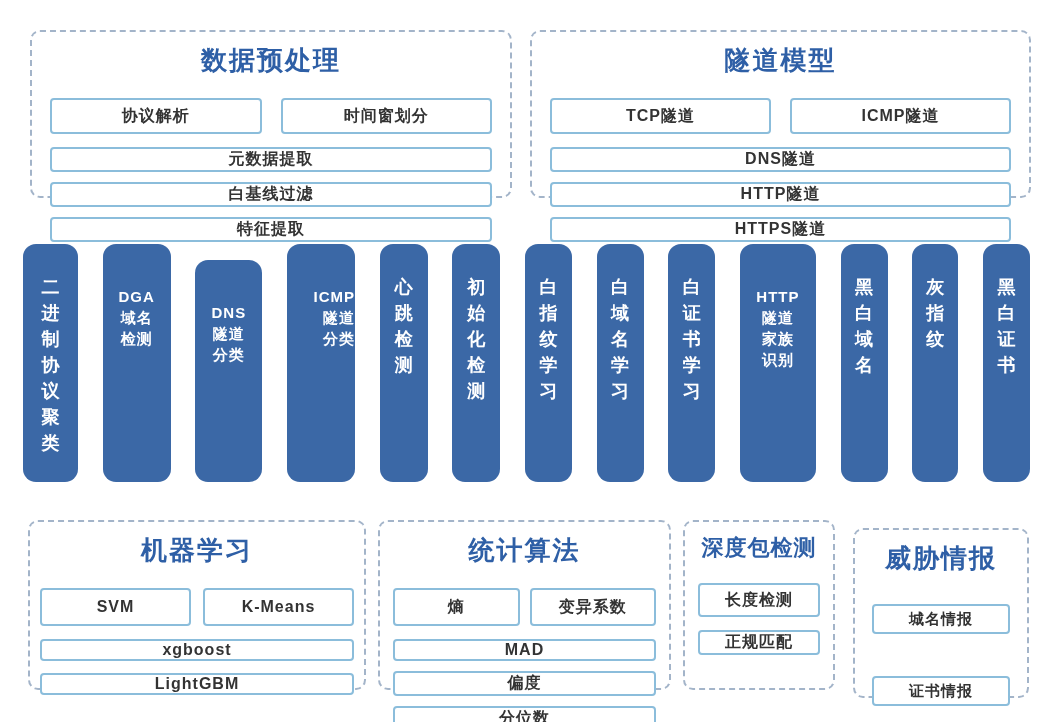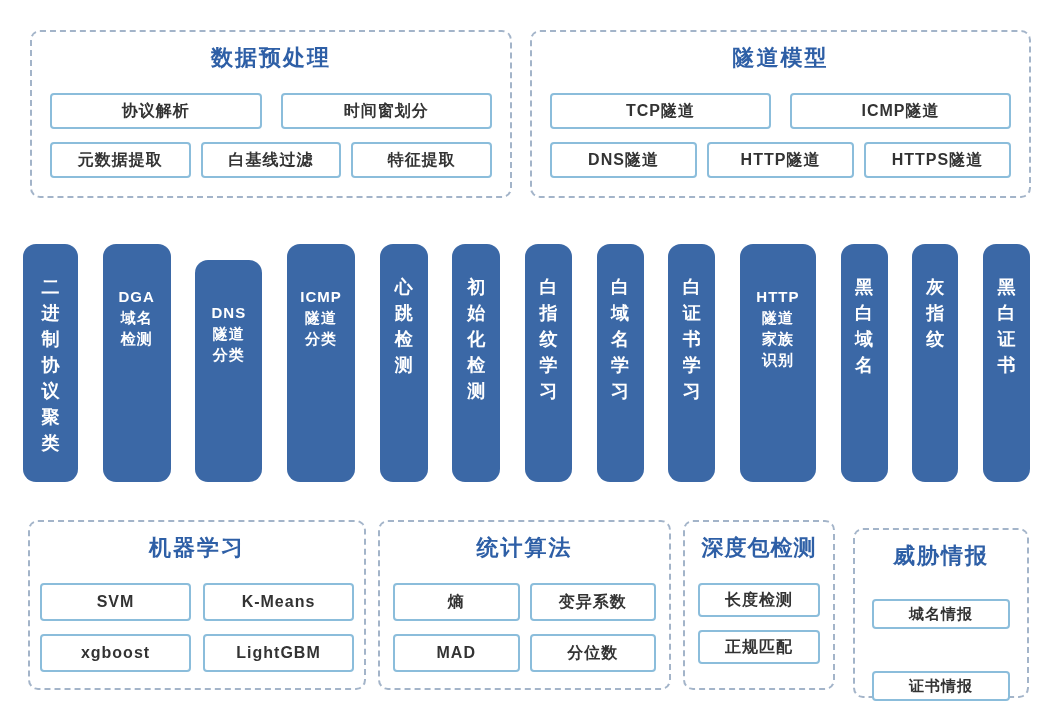--- a/index.html
+++ b/index.html
@@ -1,31 +1,31 @@
 <!DOCTYPE html>
 <html><head>
 <meta charset="utf-8">
 <style>
   html,body { margin:0; padding:0; background:#ffffff; }
   body { font-family:"Liberation Sans","DejaVu Sans",sans-serif; }
   #canvas { position:relative; width:1061px; height:722px; background:#ffffff; overflow:hidden; }
 
   
   .panel { position:absolute; box-sizing:border-box; border:2px dashed #a3b4c9; border-radius:10px; background:#ffffff; }
-  .panel-title { text-align:center; font-weight:bold; color:#2e5fa6; letter-spacing:2px; font-size:22px; margin-top:11px; }
+  .panel-title { text-align:center; font-weight:bold; color:#2e5fa6; letter-spacing:2px; font-size:26px; margin-top:11px; }
   .panel-title.small { font-size:22px; letter-spacing:1px; }
 
   .btn-row { display:flex; margin-top:14px; }
   .pad-top1 { padding:0 18px; } .pad-top1 .btn { height:36px; }
   .pad-ml   { padding:0 10px; } .pad-ml .btn { height:38px; }
   .pad-stat { padding:0 13px; } .pad-stat .btn { height:38px; }
   .pad-dpi  { padding:0 13px; } .pad-dpi .btn { height:34px; }
   .pad-ti   { padding:16px 17px; } .pad-ti .btn { height:30px; font-size:15px; }
   .gap-lg { gap:19px; } .gap-md { gap:12px; } .gap-sm { gap:10px; }
-  .mt-lg { margin-top:20px; } .mt-md { margin-top:13px; } .mt-sm { margin-top:10px; } .mt-ti { margin-top:12px; }
+  .mt-lg { margin-top:20px; } .mt-md { margin-top:13px;flex-direction:column; } .mt-sm { margin-top:10px; } .mt-ti { margin-top:12px; }
 
   .btn { flex:1; box-sizing:border-box; border:2px solid #8bbddb; border-radius:4px; background:#ffffff;
          display:flex; align-items:center; justify-content:center;
          font-weight:bold; font-size:16px; color:#333333; letter-spacing:1px; }
 
   
   #bars { position:absolute; left:23px; top:244px; width:1007px; height:238px;
           display:flex; justify-content:space-between; }
   .bar { box-sizing:border-box; background:#3b68a6; border-radius:13px; color:#ffffff; font-weight:bold;
          text-align:center; white-space:pre-line; }
@@ -70,21 +70,21 @@
 协
 议
 聚
 类</div>
     <div class="bar h" style="width:68px;">DGA
 域名
 检测</div>
     <div class="bar h" style="width:67px;margin-top:16px;">DNS
 隧道
 分类</div>
-    <div class="bar h" style="width:68px;">ICMP
+    <div class="bar h" style="width:68px;text-align:right;">ICMP
 隧道
 分类</div>
     <div class="bar v" style="width:48px;">心
 跳
 检
 测</div>
     <div class="bar v" style="width:48px;">初
 始
 化
 检
@@ -134,20 +134,21 @@
   </div>
 
   <div class="panel" style="left:378px; top:520px; width:293px; height:170px;">
     <div class="panel-title">统计算法</div>
     <div class="btn-row pad-stat gap-sm mt-lg">
       <div class="btn">熵</div>
       <div class="btn">变异系数</div>
     </div>
     <div class="btn-row pad-stat gap-sm mt-md">
       <div class="btn">MAD</div>
+      <div class="btn">偏度</div>
       <div class="btn">分位数</div>
     </div>
   </div>
 
   <div class="panel" style="left:683px; top:520px; width:152px; height:170px;">
     <div class="panel-title small">深度包检测</div>
     <div class="btn-row pad-dpi mt-lg">
       <div class="btn">长度检测</div>
     </div>
     <div class="btn-row pad-dpi mt-md">

